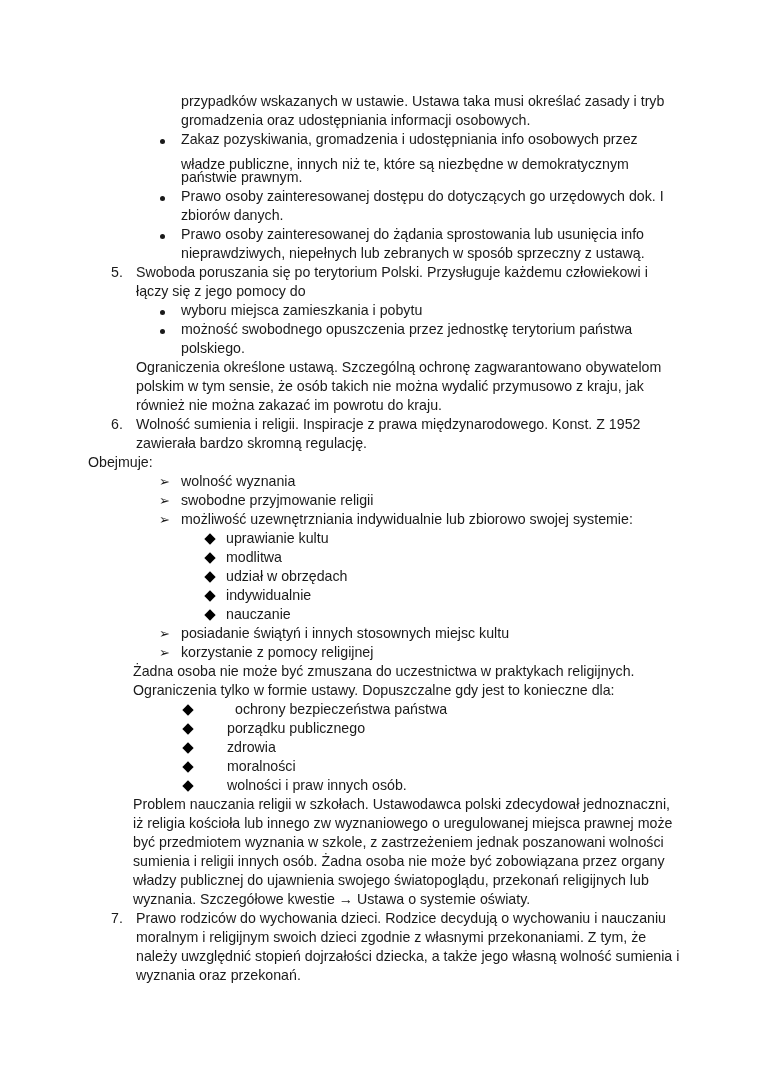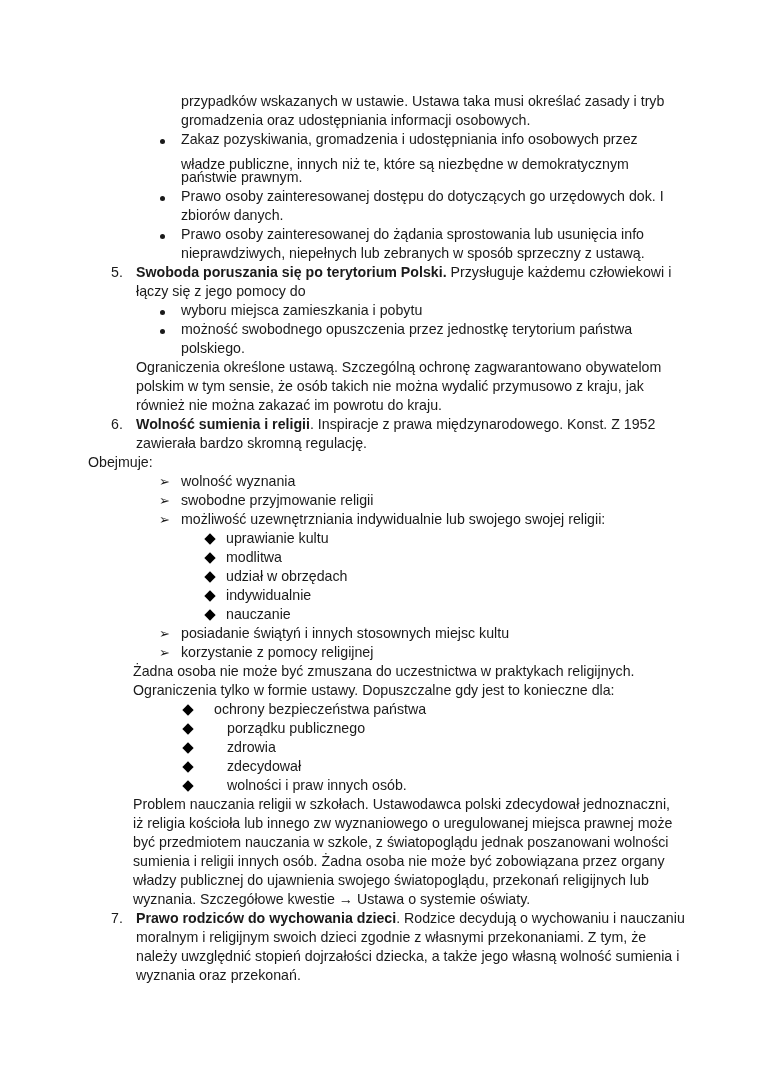--- a/index.html
+++ b/index.html
@@ -1,20 +1,20 @@
 <!DOCTYPE html>
 <html><head>
 <meta charset="utf-8">
 <style>
   html, body { margin: 0; padding: 0; background: #ffffff; }
   body { width: 760px; height: 1075px; position: relative; overflow: hidden;
          font-family: "Liberation Sans", sans-serif; font-size: 14.2px; color: #1a1a1a; }
   .page { position: absolute; left: 0; top: 0; width: 760px; height: 1075px; padding-left: 6px; }
   .ln { position: absolute; white-space: nowrap; line-height: 19px; height: 19px; }
-  .b { font-weight: bold; text-align: center; }
+  .b { font-weight: normal; text-align: center; }
   .bullet { position: absolute; width: 5px; height: 5px; border-radius: 50%; background: #1a1a1a; }
   .arrow { position: absolute; font-size: 13px; line-height: 19px; }
   .diamond { position: absolute; width: 8px; height: 8px; background: #000; transform: rotate(45deg); }
 </style>
 </head>
 <body>
 
 <div class="page">
 
   <div class="ln" style="left:181px;top:92px">przypadków wskazanych w ustawie. Ustawa taka musi określać zasady i tryb</div>
@@ -51,21 +51,21 @@
   <div class="ln" style="left:136px;top:415px"><span class="b">Wolność sumienia i religii</span><span>. Inspiracje z prawa międzynarodowego. Konst. Z 1952</span></div>
   <div class="ln" style="left:136px;top:434px">zawierała bardzo skromną regulację.</div>
 
   <div class="ln" style="left:88px;top:453px">Obejmuje:</div>
 
   <div class="arrow" style="left:159px;top:472px">➢</div>
   <div class="ln" style="left:181px;top:472px">wolność wyznania</div>
   <div class="arrow" style="left:159px;top:491px">➢</div>
   <div class="ln" style="left:181px;top:491px">swobodne przyjmowanie religii</div>
   <div class="arrow" style="left:159px;top:510px">➢</div>
-  <div class="ln" style="left:181px;top:510px">możliwość uzewnętrzniania indywidualnie lub swojego swojej religii:</div>
+  <div class="ln" style="left:181px;top:510px">możliwość uzewnętrzniania indywidualnie lub zbiorowo swojej systemie:</div>
 
   <div class="diamond" style="left:206px;top:535px"></div>
   <div class="ln" style="left:226px;top:529px">uprawianie kultu</div>
   <div class="diamond" style="left:206px;top:554px"></div>
   <div class="ln" style="left:226px;top:548px">modlitwa</div>
   <div class="diamond" style="left:206px;top:573px"></div>
   <div class="ln" style="left:226px;top:567px">udział w obrzędach</div>
   <div class="diamond" style="left:206px;top:592px"></div>
   <div class="ln" style="left:226px;top:586px">indywidualnie</div>
   <div class="diamond" style="left:206px;top:611px"></div>
@@ -73,33 +73,33 @@
 
   <div class="arrow" style="left:159px;top:624px">➢</div>
   <div class="ln" style="left:181px;top:624px">posiadanie świątyń i innych stosownych miejsc kultu</div>
   <div class="arrow" style="left:159px;top:643px">➢</div>
   <div class="ln" style="left:181px;top:643px">korzystanie z pomocy religijnej</div>
 
   <div class="ln" style="left:133px;top:681px">Ograniczenia tylko w formie ustawy. Dopuszczalne gdy jest to konieczne dla:</div>
   <div class="ln" style="left:133px;top:662px">Żadna osoba nie może być zmuszana do uczestnictwa w praktykach religijnych.</div>
 
   <div class="diamond" style="left:184px;top:706px"></div>
-  <div class="ln" style="left:214px;top:700px">ochrony bezpieczeństwa państwa</div>
+  <div class="ln" style="left:235px;top:700px">ochrony bezpieczeństwa państwa</div>
   <div class="diamond" style="left:184px;top:725px"></div>
   <div class="ln" style="left:227px;top:719px">porządku publicznego</div>
   <div class="diamond" style="left:184px;top:744px"></div>
   <div class="ln" style="left:227px;top:738px">zdrowia</div>
   <div class="diamond" style="left:184px;top:763px"></div>
-  <div class="ln" style="left:227px;top:757px">zdecydował</div>
+  <div class="ln" style="left:227px;top:757px">moralności</div>
   <div class="diamond" style="left:184px;top:782px"></div>
   <div class="ln" style="left:227px;top:776px">wolności i praw innych osób.</div>
 
   <div class="ln" style="left:133px;top:795px">Problem nauczania religii w szkołach. Ustawodawca polski zdecydował jednoznaczni,</div>
   <div class="ln" style="left:133px;top:814px">iż religia kościoła lub innego zw wyznaniowego o uregulowanej miejsca prawnej może</div>
-  <div class="ln" style="left:133px;top:833px">być przedmiotem nauczania w szkole, z światopoglądu jednak poszanowani wolności</div>
+  <div class="ln" style="left:133px;top:833px">być przedmiotem wyznania w szkole, z zastrzeżeniem jednak poszanowani wolności</div>
   <div class="ln" style="left:133px;top:852px">sumienia i religii innych osób. Żadna osoba nie może być zobowiązana przez organy</div>
   <div class="ln" style="left:133px;top:871px">władzy publicznej do ujawnienia swojego światopoglądu, przekonań religijnych lub</div>
   <div class="ln" style="left:133px;top:890px">wyznania. Szczegółowe kwestie → Ustawa o systemie oświaty.</div>
 
   <div class="ln" style="left:111px;top:909px">7.</div>
   <div class="ln" style="left:136px;top:909px"><span class="b">Prawo rodziców do wychowania dzieci</span><span>. Rodzice decydują o wychowaniu i nauczaniu</span></div>
   <div class="ln" style="left:136px;top:928px">moralnym i religijnym swoich dzieci zgodnie z własnymi przekonaniami. Z tym, że</div>
   <div class="ln" style="left:136px;top:947px">należy uwzględnić stopień dojrzałości dziecka, a także jego własną wolność sumienia i</div>
   <div class="ln" style="left:136px;top:966px">wyznania oraz przekonań.</div>
 

